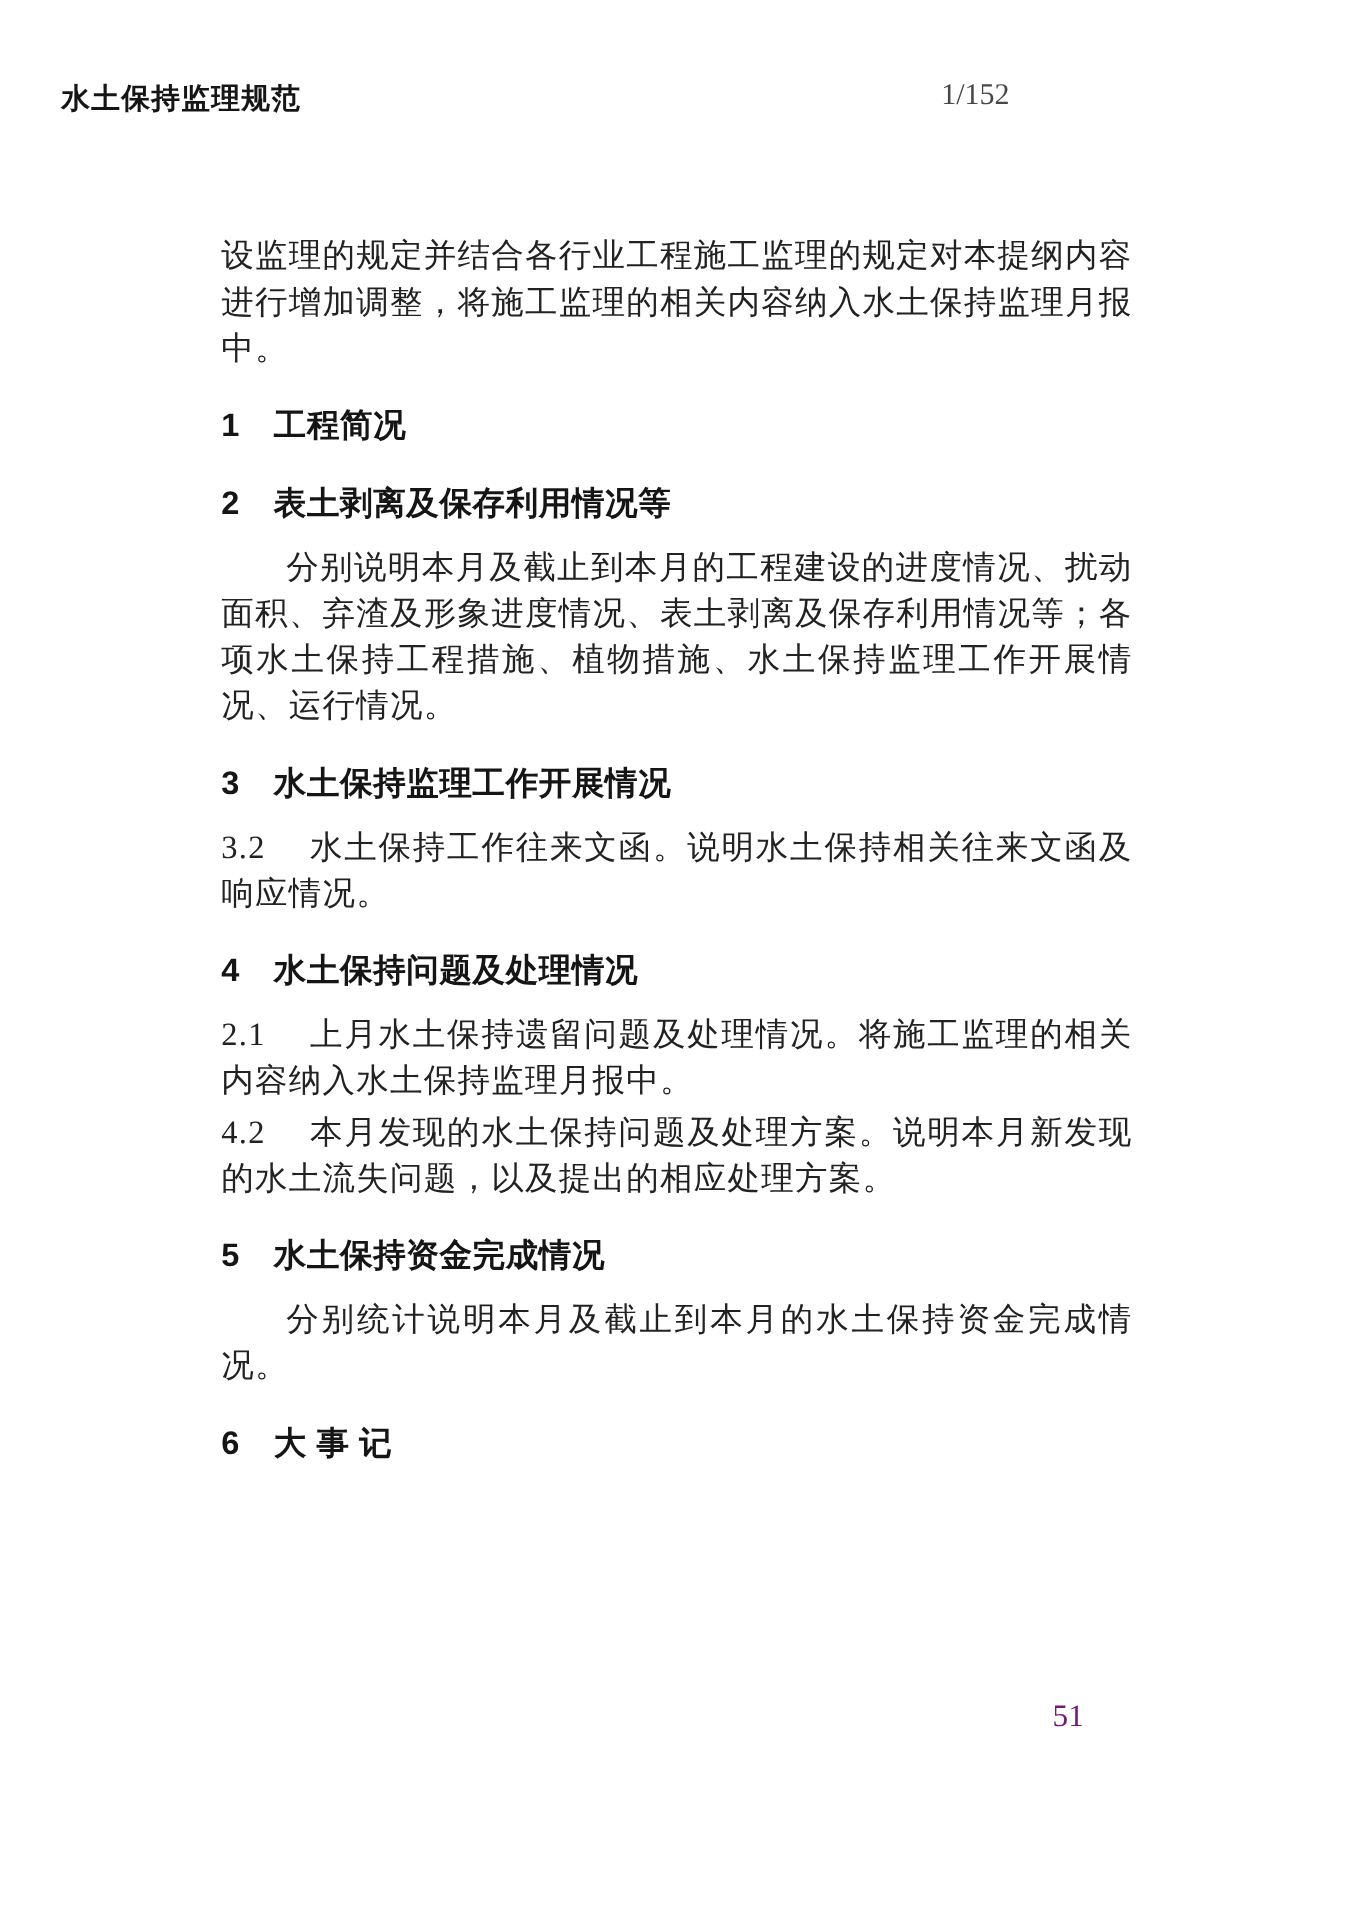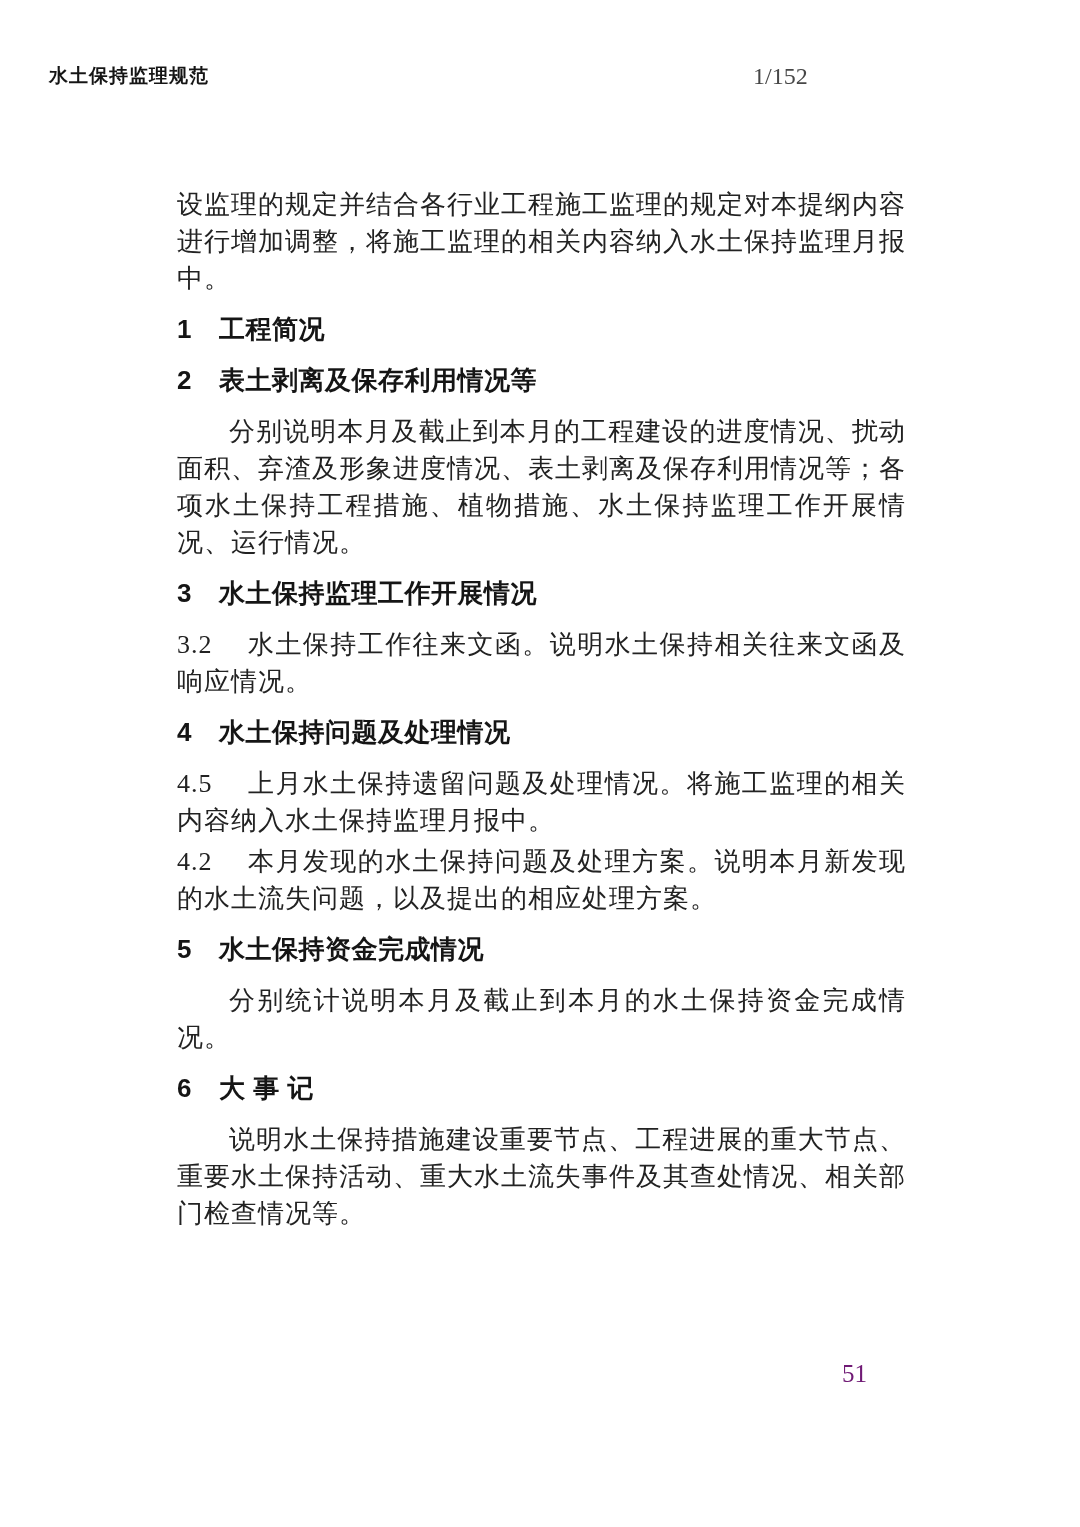--- a/index.html
+++ b/index.html
@@ -15,21 +15,21 @@
     background: #ffffff;
     overflow: hidden;
   }
   
   .doc-header-title {
     position: absolute;
     left: 49px;
     top: 63px;
     font-family: Liberation Mono, monospace;
     font-weight: bold;
-    font-size: 19px;
+    font-size: 23px;
     letter-spacing: 1px;
     color: #151515;
     white-space: nowrap;
   }
   .doc-header-page {
     position: absolute;
     left: 753px;
     top: 63px;
     font-family: "Liberation Serif", "DejaVu Serif", serif;
     font-size: 24px;
@@ -59,21 +59,21 @@
     margin-right: 35px;
     white-space: nowrap;
   }
   .sec {
     font-family: "Liberation Sans", "DejaVu Sans", sans-serif;
     font-weight: bold;
     font-size: 26px;
     line-height: 37px;
     letter-spacing: 0.5px;
     color: #151515;
-    margin: 14px 0 14px 0;
+    margin: 25px 0 14px 0;
     text-align: left;
   }
   .sec-num {
     display: inline-block;
     min-width: 42px;
   }
   
   .footer-page-number {
     position: absolute;
     left: 842px;
@@ -102,29 +102,28 @@
 
     <p class="para indent"><span>分别说明本月及截止到本月的工程建设的进度情况、扰动面积、弃渣及形象进度情况、表土剥离及保存利用情况等；各项水土保持工程措施、植物措施、水土保持监理工作开展情况、运行情况。</span></p>
 
     <h2 class="sec"><span class="sec-num">3</span><span>水土保持监理工作开展情况</span></h2>
 
 
     <p class="para"><span class="clause-num">3.2</span><span>水土保持工作往来文函。说明水土保持相关往来文函及响应情况。</span></p>
 
     <h2 class="sec"><span class="sec-num">4</span><span>水土保持问题及处理情况</span></h2>
 
-    <p class="para"><span class="clause-num">4.5</span><span>上月水土保持遗留问题及处理情况。将施工监理的相关内容纳入水土保持监理月报中。</span></p>
+    <p class="para"><span class="clause-num">2.1</span><span>上月水土保持遗留问题及处理情况。将施工监理的相关内容纳入水土保持监理月报中。</span></p>
 
     <p class="para"><span class="clause-num">4.2</span><span>本月发现的水土保持问题及处理方案。说明本月新发现的水土流失问题，以及提出的相应处理方案。</span></p>
 
     <h2 class="sec"><span class="sec-num">5</span><span>水土保持资金完成情况</span></h2>
 
     <p class="para indent"><span>分别统计说明本月及截止到本月的水土保持资金完成情况。</span></p>
 
     <h2 class="sec"><span class="sec-num">6</span><span>大 事 记</span></h2>
 
-    <p class="para indent"><span>说明水土保持措施建设重要节点、工程进展的重大节点、重要水土保持活动、重大水土流失事件及其查处情况、相关部门检查情况等。</span></p>
 
   </div>
 
   <div class="footer-page-number">51</div>
 
 </div>
 
 </body></html>

